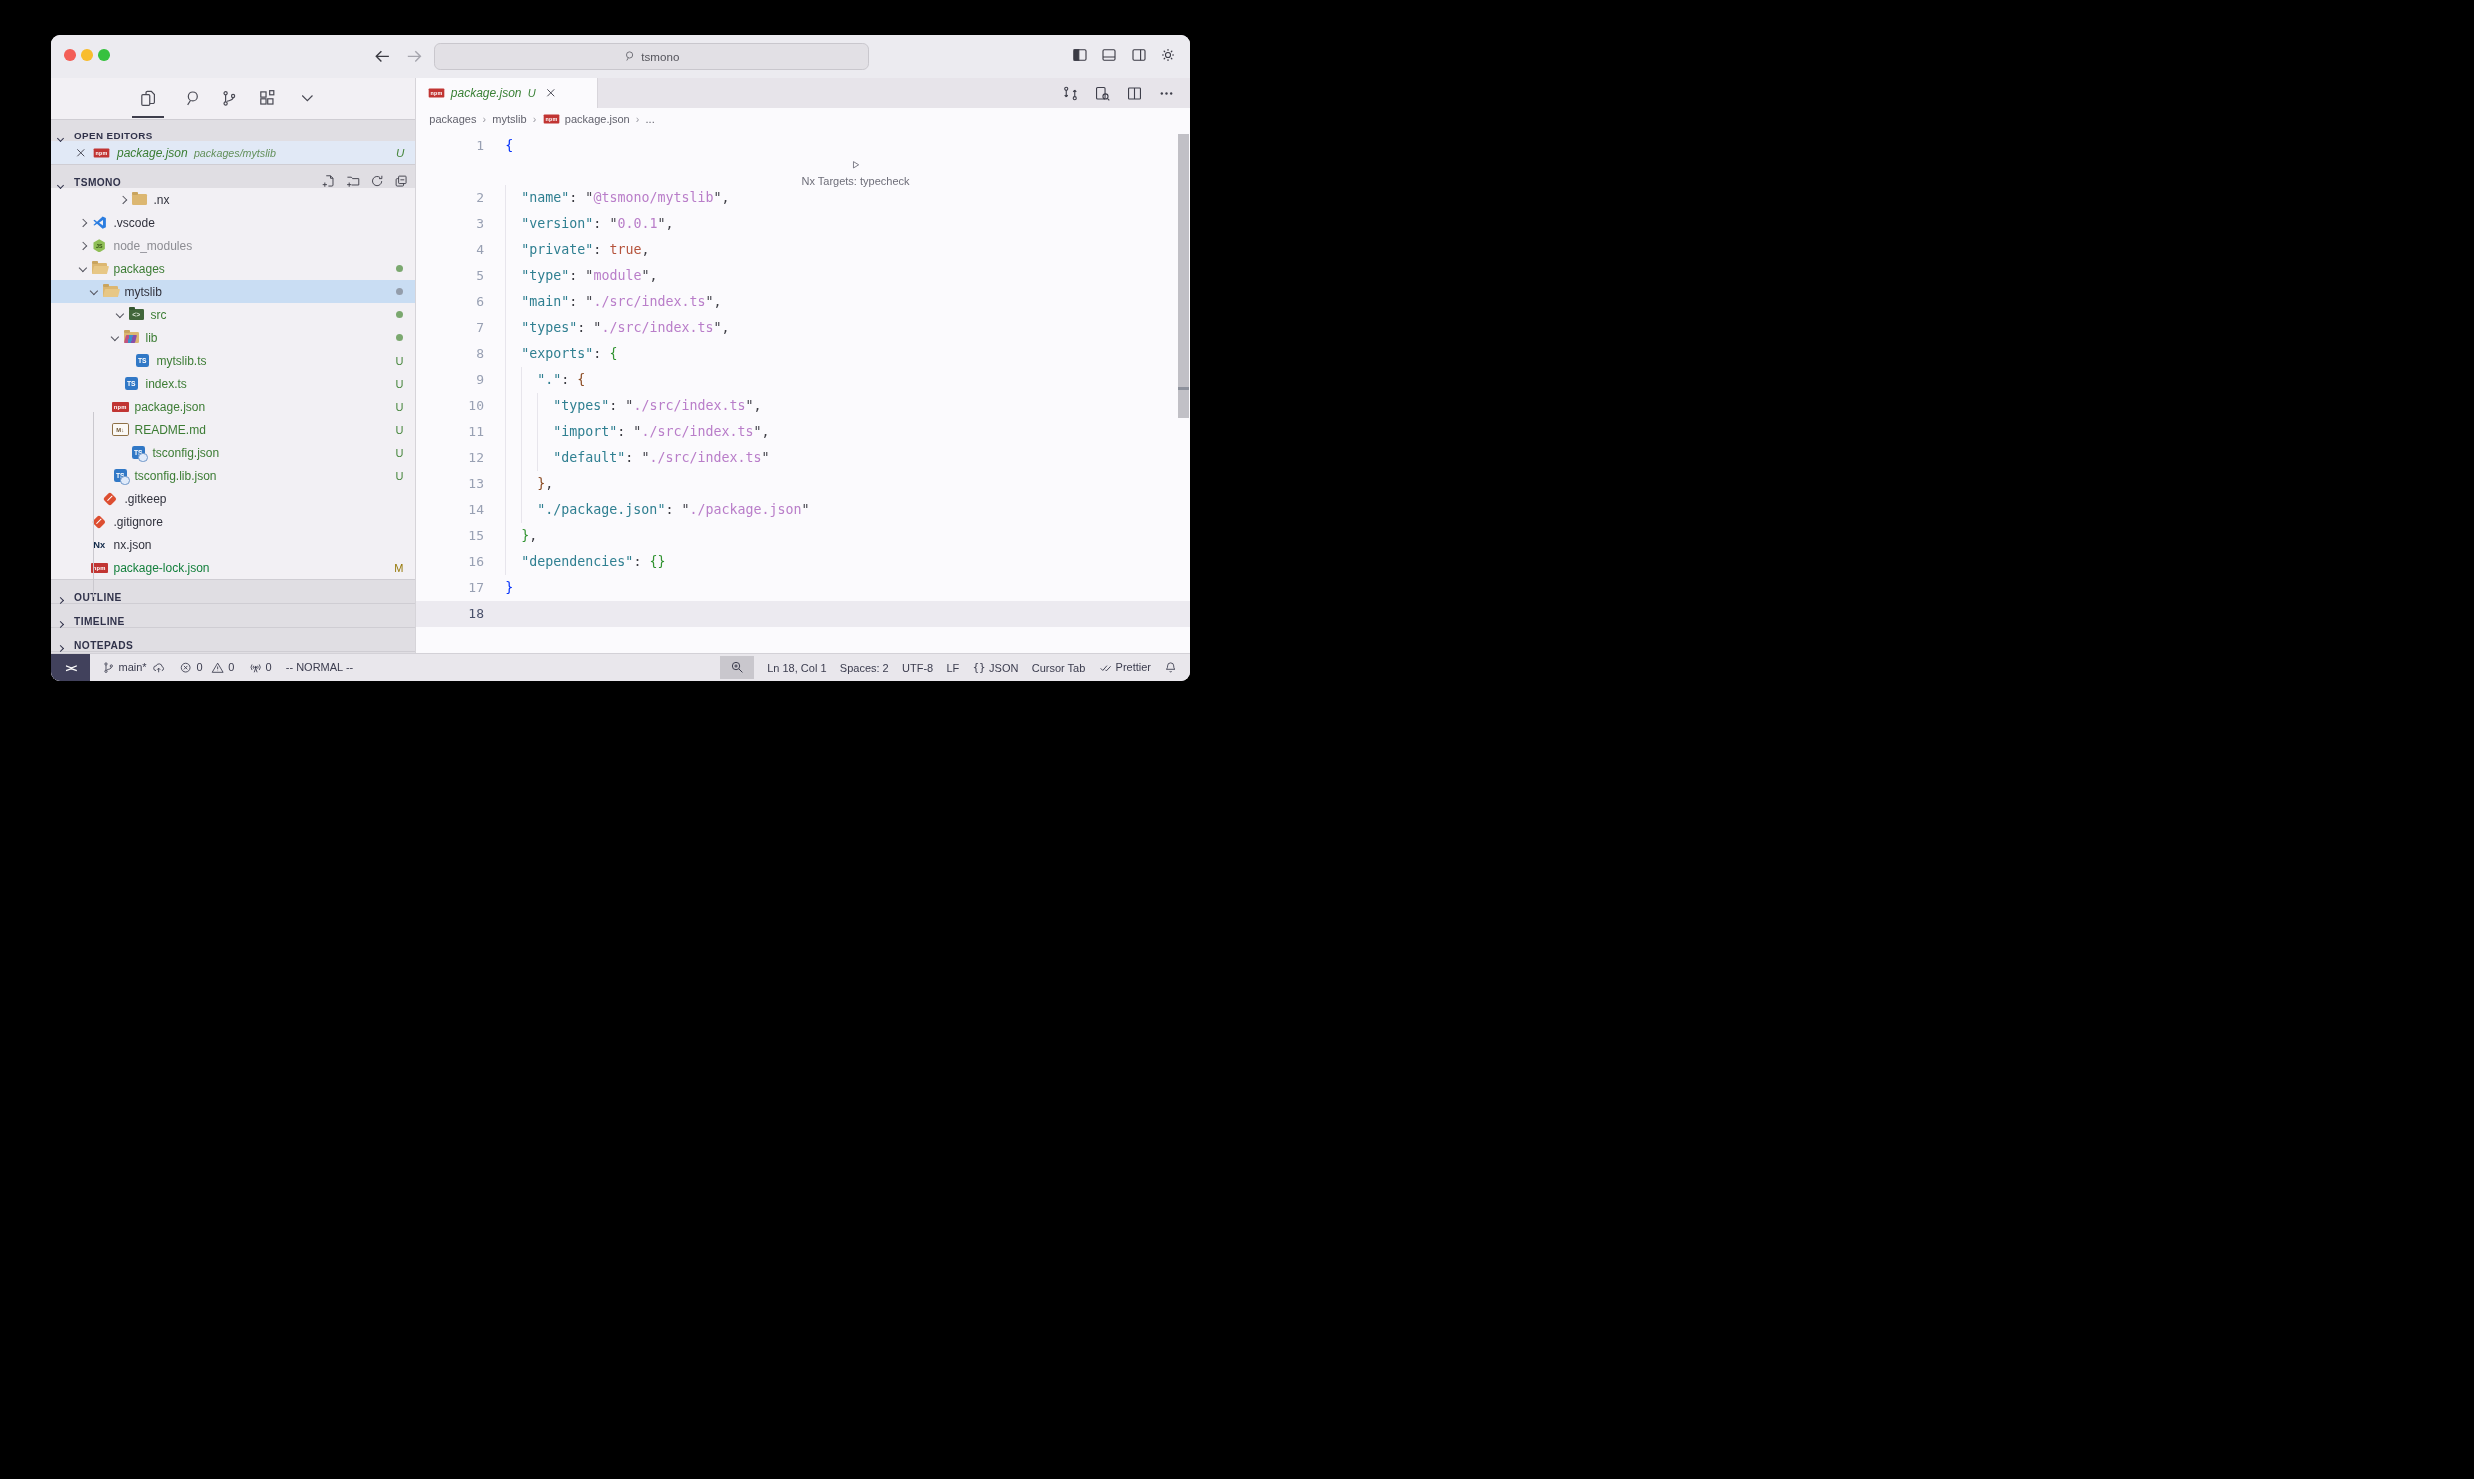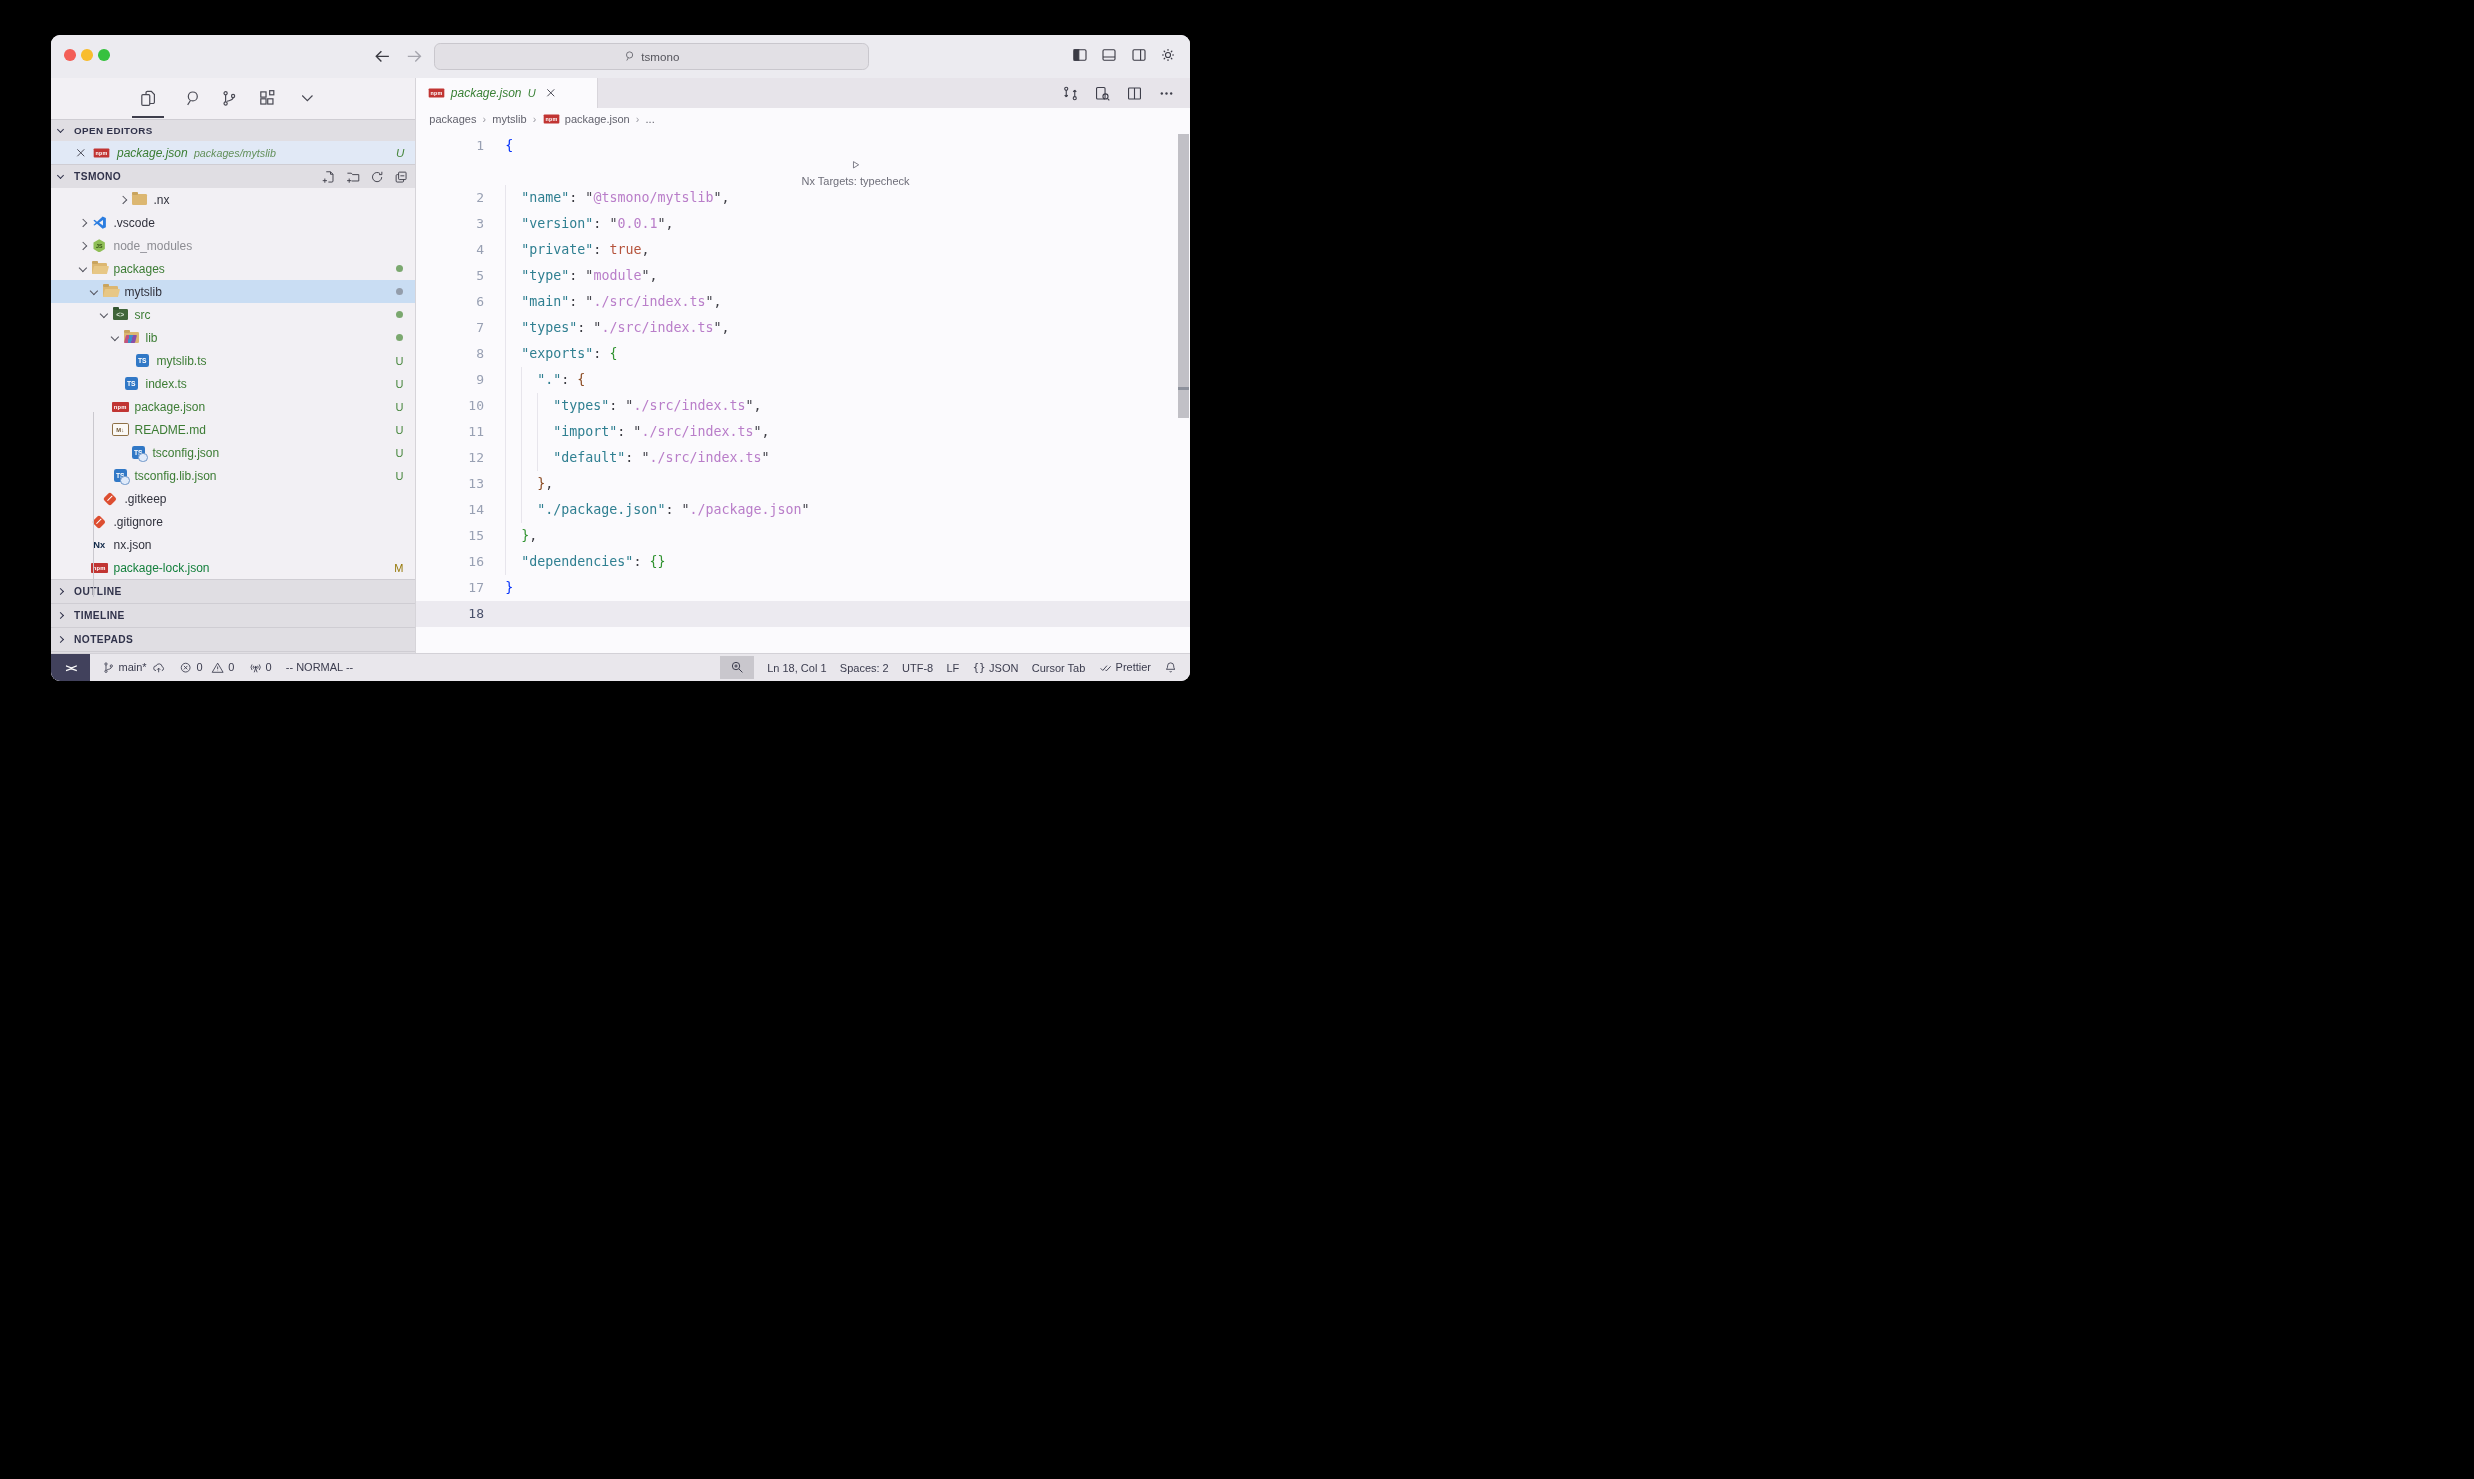--- a/index.html
+++ b/index.html
@@ -22,21 +22,21 @@
   .win-actions{position:absolute;right:14.2px;top:12.4px;display:flex;gap:13.3px;color:#3b3b45;}
   .win-actions .svg{width:16px;height:16px;}
   
   .main{flex:1;display:flex;min-height:0;}
   .sidebar{width:364px;flex:none;background:#f2f0f4;border-right:0.9px solid #d6d4d9;
            display:flex;flex-direction:column;position:relative;}
   .activity{height:41px;flex:none;position:relative;color:#4b4b55;}
   .activity .ai{position:absolute;top:10.7px;}
   .activity .svg{width:18.7px;height:18.7px;}
   .activity .underline{position:absolute;left:81px;top:38px;width:32px;height:1.8px;background:#3e3e4c;}
-  .sec-head{height:21.3px;flex:none;display:flex;align-items:center;gap:3.6px;padding:0 7.1px;
+  .sec-head{height:21.3px;flex:none;display:flex;align-items:flex-end;gap:3.6px;padding:0 7.1px;
             background:#e0dee3;border-top:0.9px solid #cfcdd3;font-size:9.8px;font-weight:bold;
             letter-spacing:0.4px;color:#30324a;}
   .sec-head.tall{height:23px;font-size:10.2px;}
   .sec-head .actions{margin-left:auto;display:flex;gap:9.8px;color:#3d3d48;}
   .sec-head .actions .svg{width:14.2px;height:14.2px;}
   .oe-row{height:23px;flex:none;display:flex;align-items:center;gap:6.2px;background:#e1e9f6;
           padding:0 10.7px 0 24px;font-size:12px;}
   .oe-row .x{color:#3e3e49;width:11.6px;height:11.6px;}
   .oe-row .name{font-style:italic;color:#3a7d33;}
   .oe-row .path{font-style:italic;color:#63905b;font-size:10.7px;}
@@ -326,21 +326,21 @@
             <div class="row selected" style="padding-left: 36px;">
               <span class="chev down">
                 <i></i>
               </span>
               <span class="ficon">
                 <span class="i-folder-open"></span>
               </span>
               <span class="lbl default">mytslib</span>
               <span class="dotb grey"></span>
             </div>
-            <div class="row" style="padding-left: 46px;">
+            <div class="row" style="padding-left: 46px; margin-left: 16px;">
               <span class="chev down">
                 <i></i>
               </span>
               <span class="ficon">
                 <span class="i-folder-src"></span>
               </span>
               <span class="lbl green">src</span>
               <span class="dotb green"></span>
             </div>
             <div class="row" style="padding-left: 57px;">

